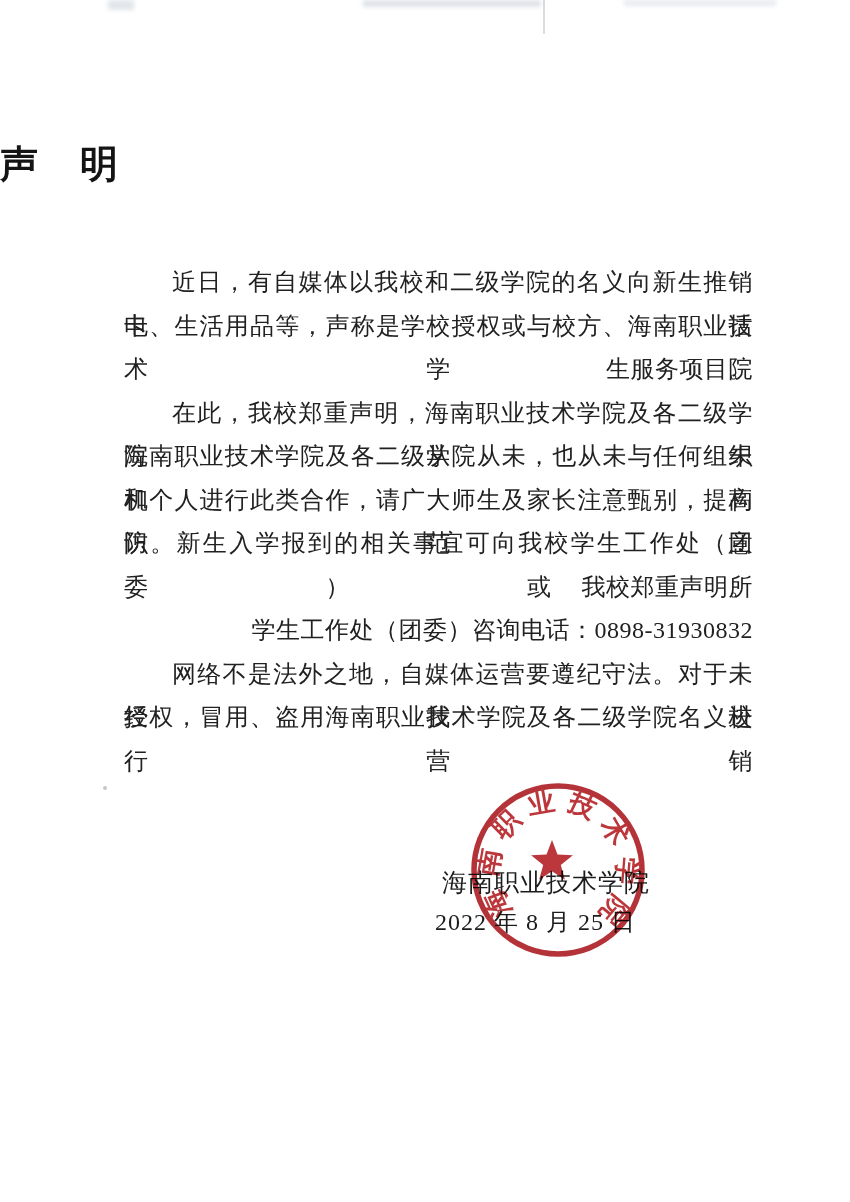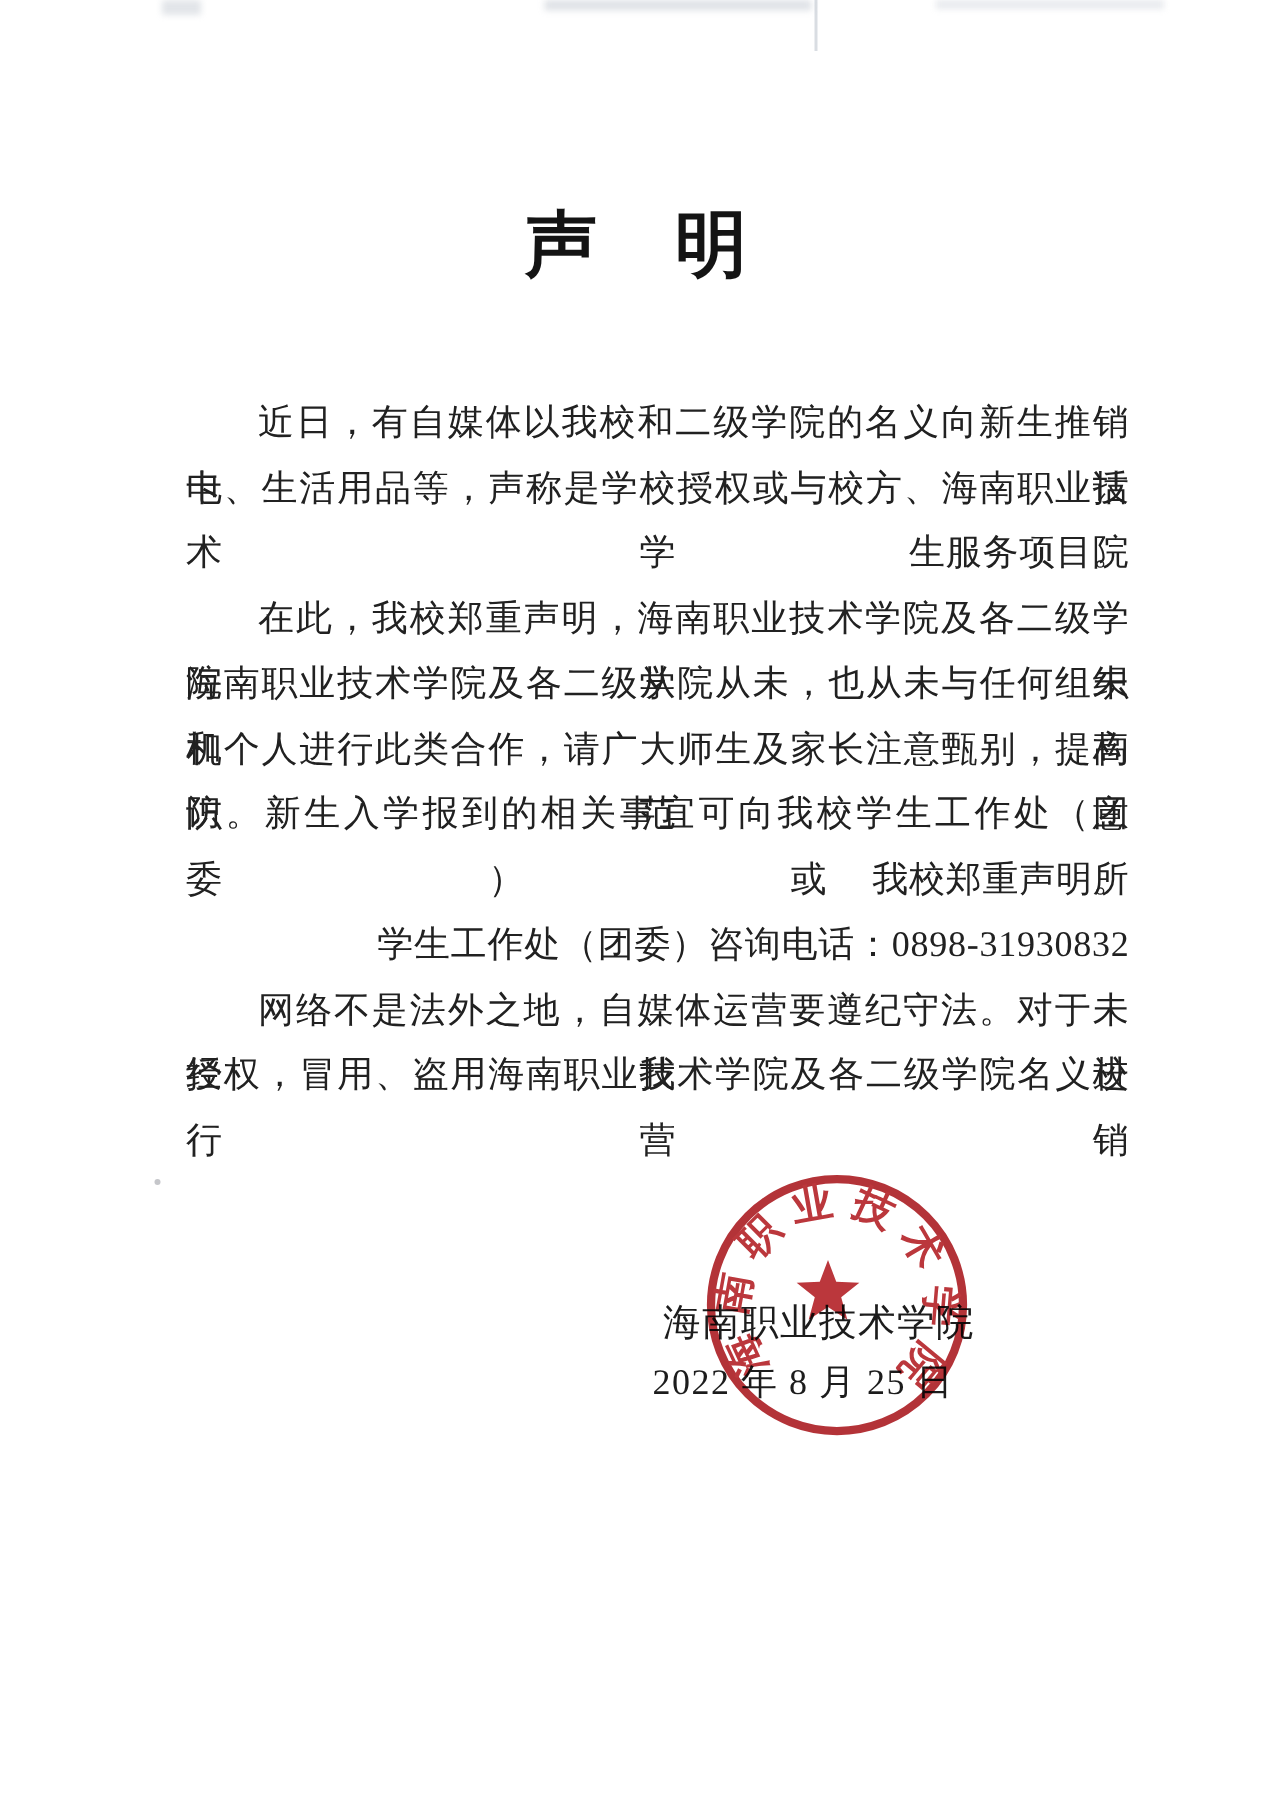--- a/index.html
+++ b/index.html
@@ -17,22 +17,21 @@
   
   .artifact { position: absolute; pointer-events: none; }
   .a1 { left: 108px; top: 0; width: 26px; height: 10px; background: rgba(150,162,175,.28); filter: blur(2px); }
   .a2 { left: 363px; top: 0; width: 178px; height: 7px; background: rgba(148,158,176,.30); filter: blur(2px); }
   .a3 { left: 543px; top: 0; width: 2px;  height: 34px; background: rgba(120,132,152,.28); }
   .a4 { left: 624px; top: 0; width: 152px; height: 6px; background: rgba(150,160,178,.22); filter: blur(2px); }
   .a5 { left: 103px; top: 786px; width: 4px; height: 4px; border-radius: 50%; background: rgba(110,112,122,.40); }
 
   .title {
     margin: 143px 0 0 0;
-    text-align: center;
-    font-size: 48px;
+    font-size: 38px;
     line-height: 42px;
     font-weight: 700;
     letter-spacing: 2px;
     color: #141414;
   }
 
   .body { margin: 76px 97px 0 97px; }
   .line {
     font-size: 24px;
     line-height: 43.5px;

